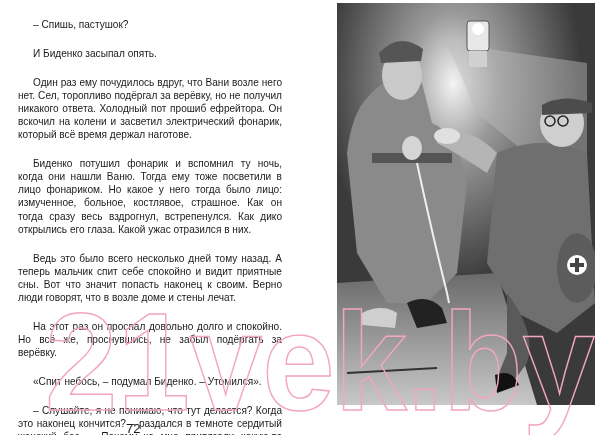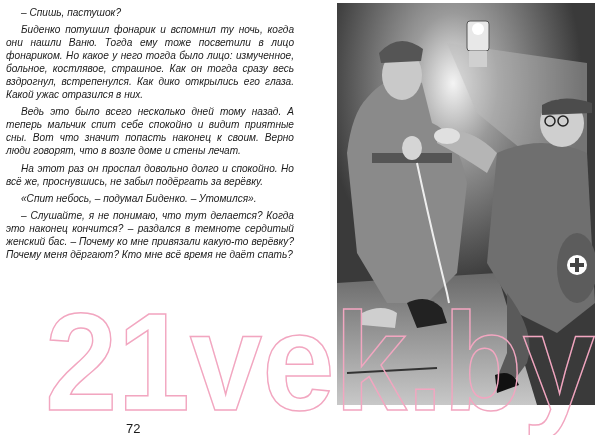--- a/index.html
+++ b/index.html
@@ -1,30 +1,32 @@
 <!DOCTYPE html>
 <html><head>
   <meta charset="utf-8">
   <style>
     html, body { margin: 0; padding: 0; background: #ffffff; }
     body { width: 600px; height: 435px; position: relative; overflow: hidden; font-family: "Liberation Sans", sans-serif; color: #1a1a1a; }
     .text-col { position: absolute; left: 2px; top: 2px; width: 296px; font-size: 10.1px; line-height: 13.05px; text-align: justify; }
-    .text-col p { margin: 4px; text-indent: 15px; font-style: italic; }
+    .text-col p { margin: 16px; text-indent: 15px; }
     .page-number { position: absolute; left: 126px; top: 421px; font-size: 13px; color: #1a1a1a; }
     .illustration { position: absolute; left: 337px; top: 3px; width: 258px; height: 402px; overflow: hidden;
       -webkit-mask-image: radial-gradient(ellipse 100% 100% at 50% 50%, #000 88%, transparent 100%);
       mask-image: radial-gradient(ellipse 100% 100% at 50% 50%, #000 88%, transparent 100%); }
     .illustration svg { display: block; width: 100%; height: 100%; }
     .watermark { position: absolute; left: 0; top: 0; width: 600px; height: 435px; pointer-events: none; }
   </style>
 </head>
 <body>
 
 <div class="text-col">
   <p>– Спишь, пастушок?</p>
+  <p>И Биденко засыпал опять.</p>
+  <p>Один раз ему почудилось вдруг, что Вани возле него нет. Сел, торопливо подёргал за верёвку, но не получил никакого ответа. Холодный пот прошиб ефрейтора. Он вскочил на колени и засветил электрический фонарик, который всё время держал наготове.</p>
   <p>Биденко потушил фонарик и вспомнил ту ночь, когда они нашли Ваню. Тогда ему тоже посветили в лицо фонариком. Но какое у него тогда было лицо: измученное, больное, костлявое, страшное. Как он тогда сразу весь вздрогнул, встрепенулся. Как дико открылись его глаза. Какой ужас отразился в них.</p>
   <p>Ведь это было всего несколько дней тому назад. А теперь мальчик спит себе спокойно и видит приятные сны. Вот что значит попасть наконец к своим. Верно люди говорят, что в возле доме и стены лечат.</p>
   <p>На этот раз он проспал довольно долго и спокойно. Но всё же, проснувшись, не забыл подёргать за верёвку.</p>
   <p>«Спит небось, – подумал Биденко. – Утомился».</p>
   <p>– Слушайте, я не понимаю, что тут делается? Когда это наконец кончится? – раздался в темноте сердитый женский бас. – Почему ко мне привязали какую-то верёвку? Почему меня дёргают? Кто мне всё время не даёт спать?</p>
 </div>
 
 <div class="page-number">72</div>
 
 <div class="illustration">

